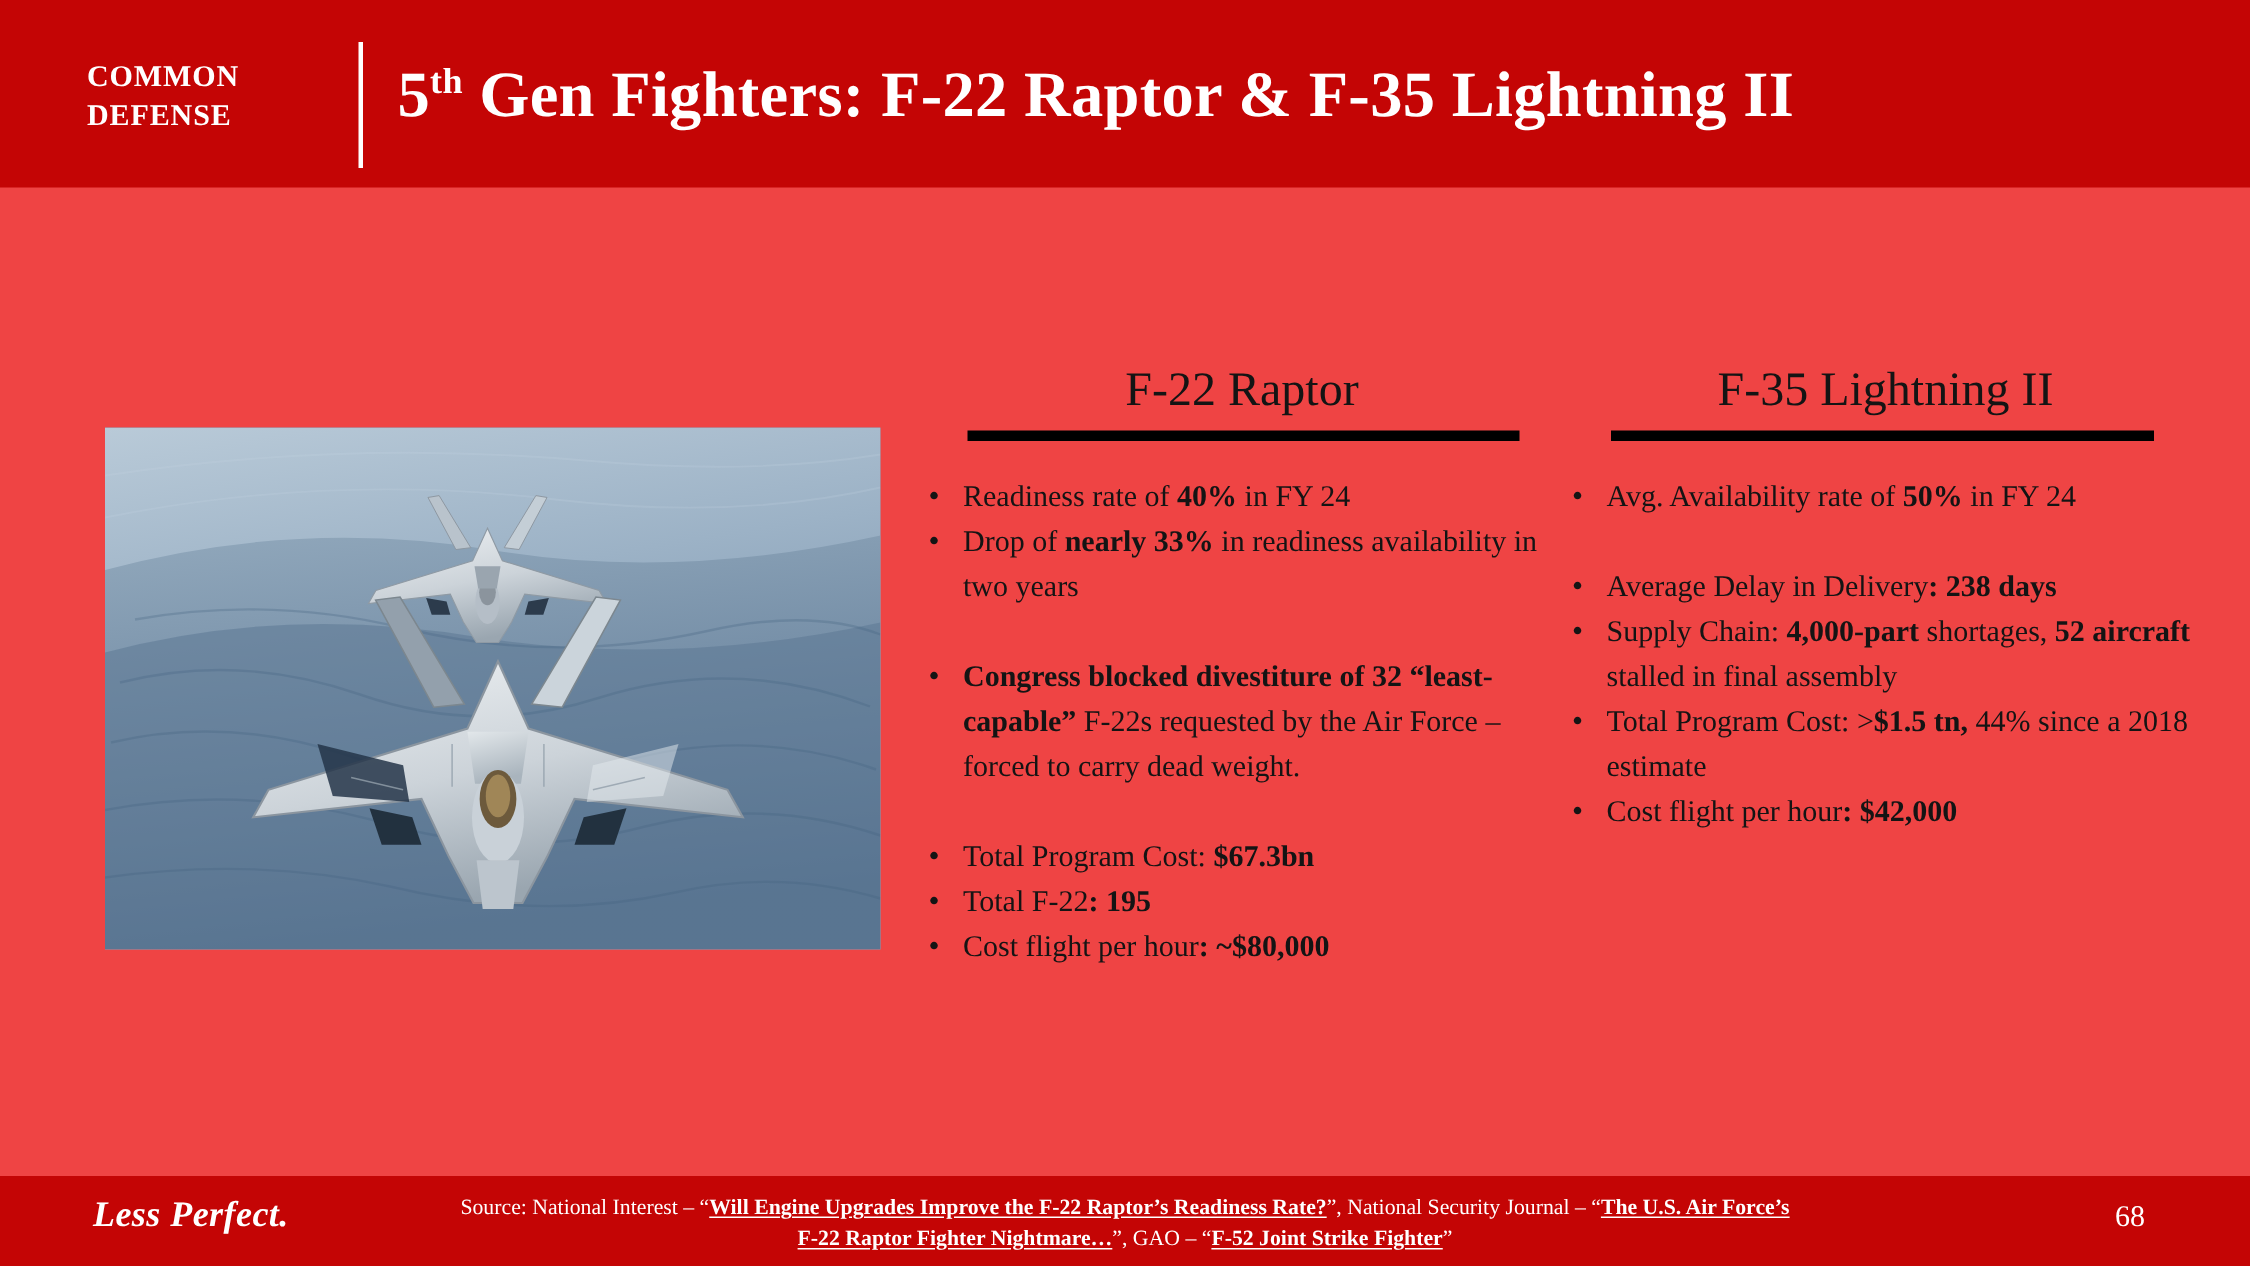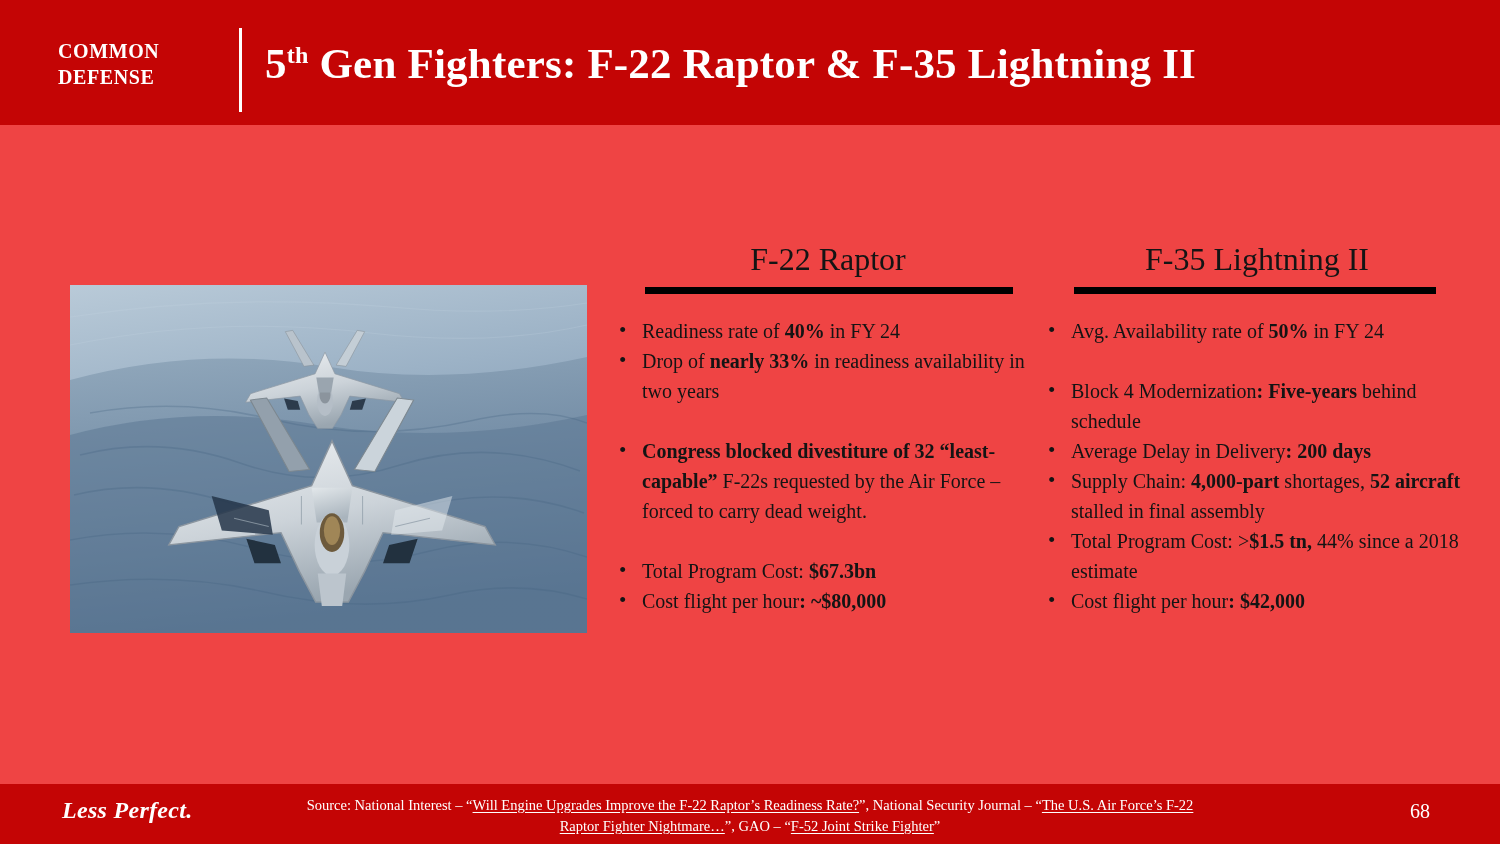--- a/index.html
+++ b/index.html
@@ -133,20 +133,21 @@
     width: 900px;
     color: #ffffff;
     font-family: "Liberation Serif", "DejaVu Serif", serif;
     font-size: 14.5px;
     line-height: 21px;
     text-align: center;
   }
   #footer-source .u {
     text-decoration: underline;
     text-underline-offset: 2px;
+    font-weight: bold;
   }
   #page-number {
     position: absolute; left: 1410px; top: 800px;
     color: #ffffff;
     font-family: "Liberation Serif", "DejaVu Serif", serif;
     font-size: 20px;
   }
 </style>
 </head>
 <body>
@@ -238,32 +239,32 @@
   <div class="column" id="col-f22">
     <div class="col-heading">F-22 Raptor</div>
     <div class="col-rule"></div>
     <ul class="bullets">
         <li class="bulleted"><span>Readiness rate of </span><b>40%</b><span> in FY 24</span></li>
         <li class="bulleted"><span>Drop of </span><b>nearly 33%</b><span> in readiness availability in two years</span></li>
         <li class="spacer"></li>
         <li class="bulleted"><b>Congress blocked divestiture of 32 “least-capable”</b><span> F-22s requested by the Air Force – forced to carry dead weight.</span></li>
         <li class="spacer"></li>
         <li class="bulleted"><span>Total Program Cost: </span><b>$67.3bn</b></li>
+        <li class="bulleted"><span>Total F-22</span><b>: 195</b></li>
         <li class="bulleted"><span>Cost flight per hour</span><b>: ~$80,000</b></li>
       </ul>
   </div>
 
   <div class="column" id="col-f35">
     <div class="col-heading">F-35 Lightning II</div>
     <div class="col-rule"></div>
     <ul class="bullets">
         <li class="bulleted"><span>Avg. Availability rate of </span><b>50%</b><span> in FY 24</span></li>
         <li class="spacer"></li>
-        <li class="bulleted"><span>Block 4 Modernization</span><b>: Five-years</b><span> behind schedule</span></li>
-        <li class="bulleted"><span>Average Delay in Delivery</span><b>: 200 days</b></li>
+        <li class="bulleted"><span>Average Delay in Delivery</span><b>: 238 days</b></li>
         <li class="bulleted"><span>Supply Chain: </span><b>4,000-part</b><span> shortages, </span><b>52 aircraft</b><span> stalled in final assembly</span></li>
         <li class="bulleted"><span>Total Program Cost: &gt;</span><b>$1.5 tn,</b><span> 44% since a 2018 estimate</span></li>
         <li class="bulleted"><span>Cost flight per hour</span><b>: $42,000</b></li>
       </ul>
   </div>
 
   <div id="footer"></div>
   <div id="footer-logo">Less Perfect.</div>
   <div id="footer-source"><span>Source: National Interest – “</span><span class="u">Will Engine Upgrades Improve the F-22 Raptor’s Readiness Rate?</span><span>”, National Security Journal – “</span><span class="u">The U.S. Air Force’s F-22 Raptor Fighter Nightmare…</span><span>”, GAO – “</span><span class="u">F-52 Joint Strike Fighter</span><span>”</span></div>
   <div id="page-number">68</div>

